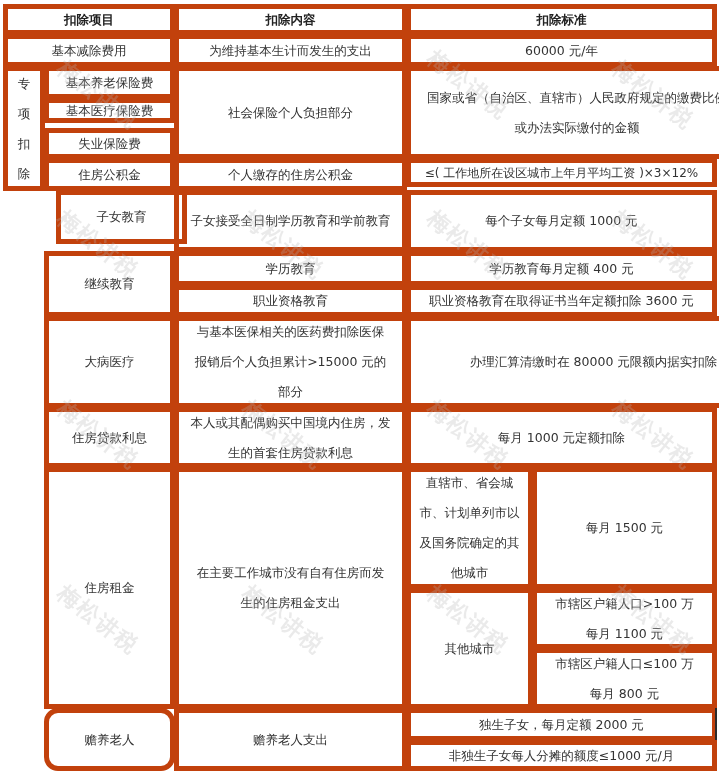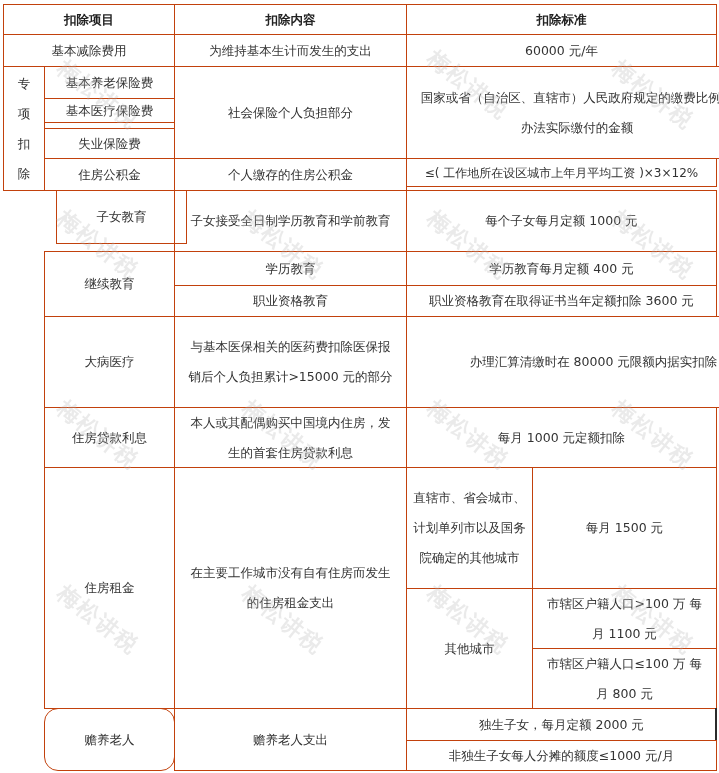--- a/index.html
+++ b/index.html
@@ -1,21 +1,21 @@
 <!DOCTYPE html>
 <html><head>
   <meta charset="utf-8">
   <style>
     html, body { margin: 0; padding: 0; background: #ffffff; }
     body { width: 719px; height: 773px; position: relative; overflow: hidden;
            font-family: "DejaVu Sans", "Liberation Sans", sans-serif; color: #333333; }
     .tbl { position: absolute; left: 0; top: 0; width: 719px; height: 773px; }
     .cell {
       position: absolute; box-sizing: border-box;
-      border: 1px solid #c2410c;
+      border: 5px solid #c2410c;
       display: flex; align-items: center; justify-content: center;
       text-align: center; font-size: 12.5px; line-height: 30px;
       padding: 0 6px; background: transparent;
     }
     .cell span { display: block; }
     .hdr { font-weight: bold; color: #222; }
     .vert { line-height: 30px; padding: 0; }
     .vert span { width: 14px; word-break: break-all; white-space: normal; }
     .wm {
       position: absolute; color: rgba(180,180,180,0.28); font-size: 22px;

